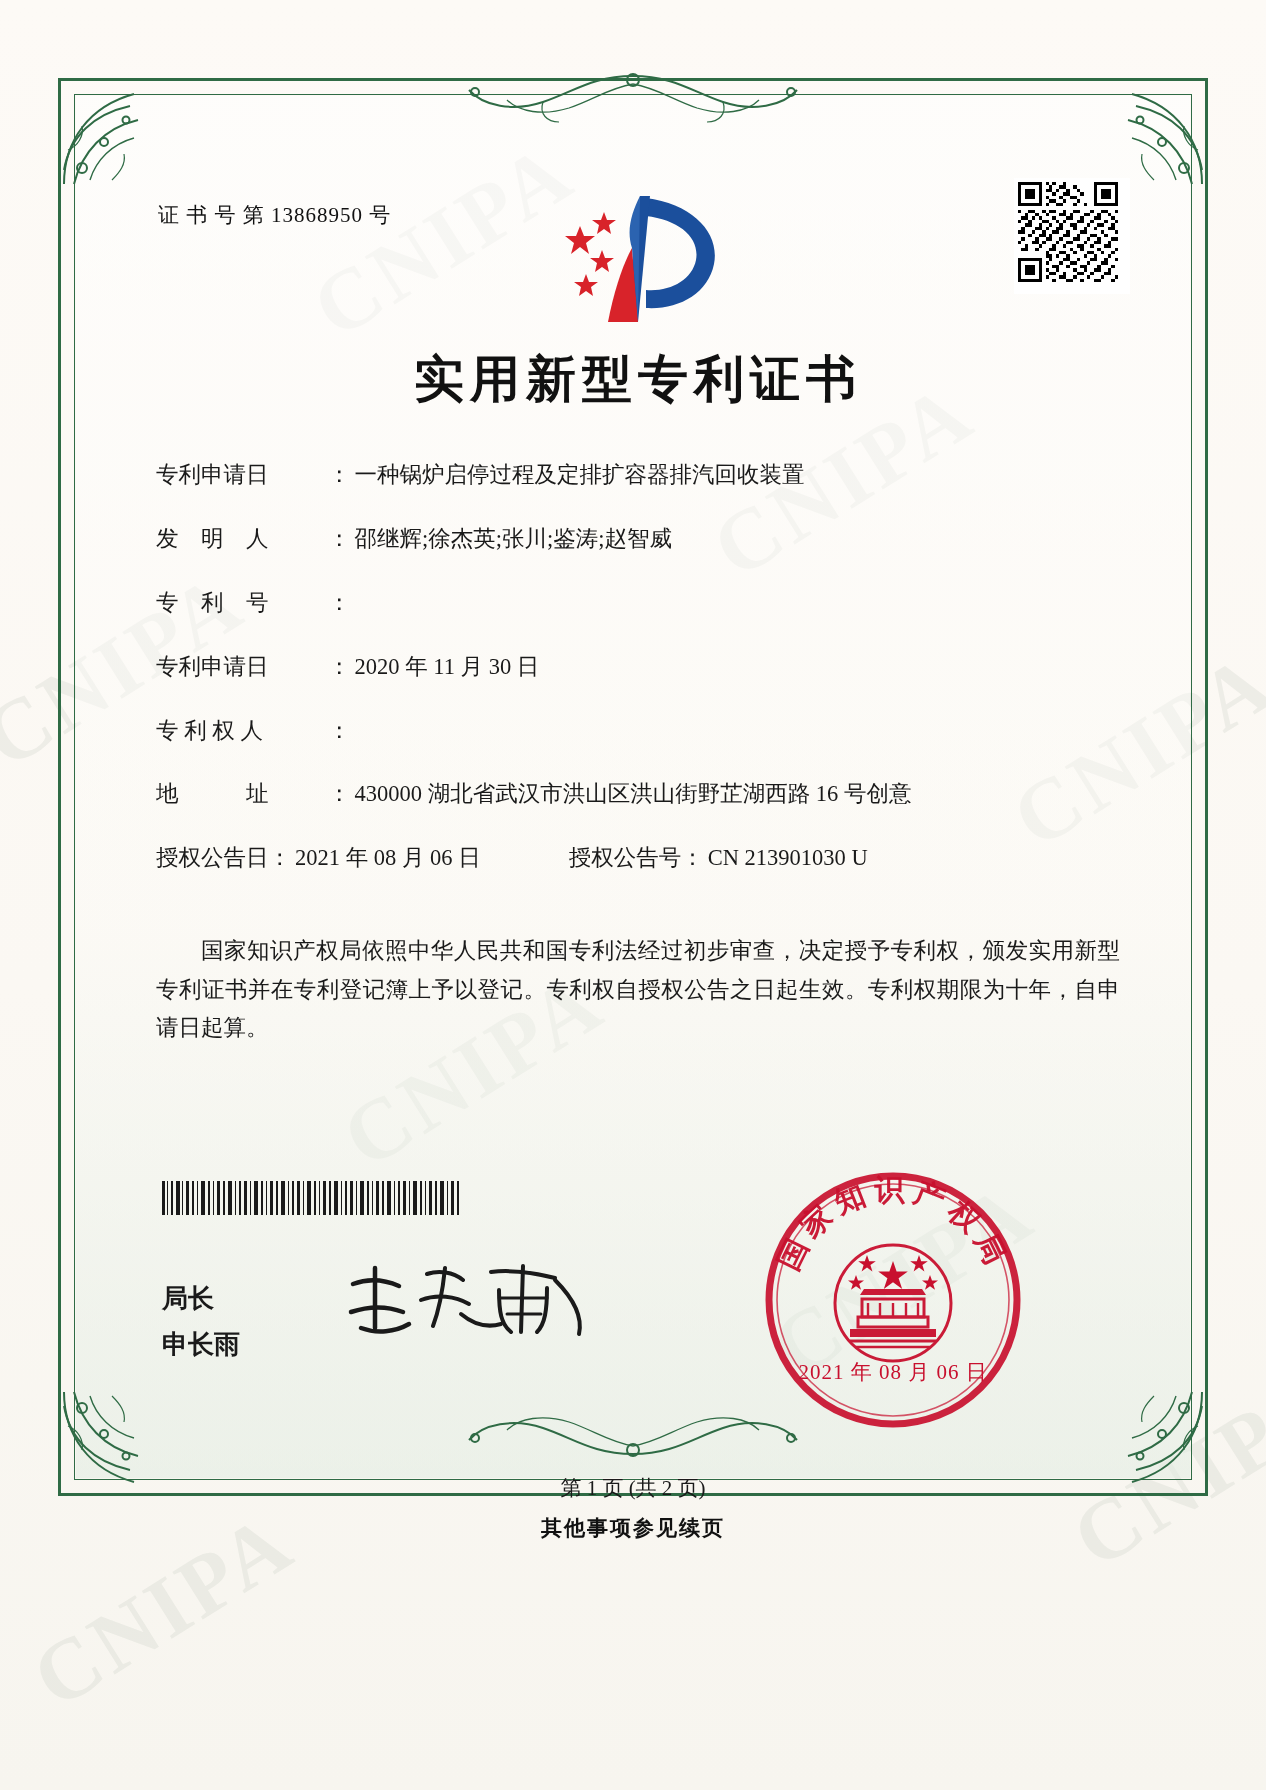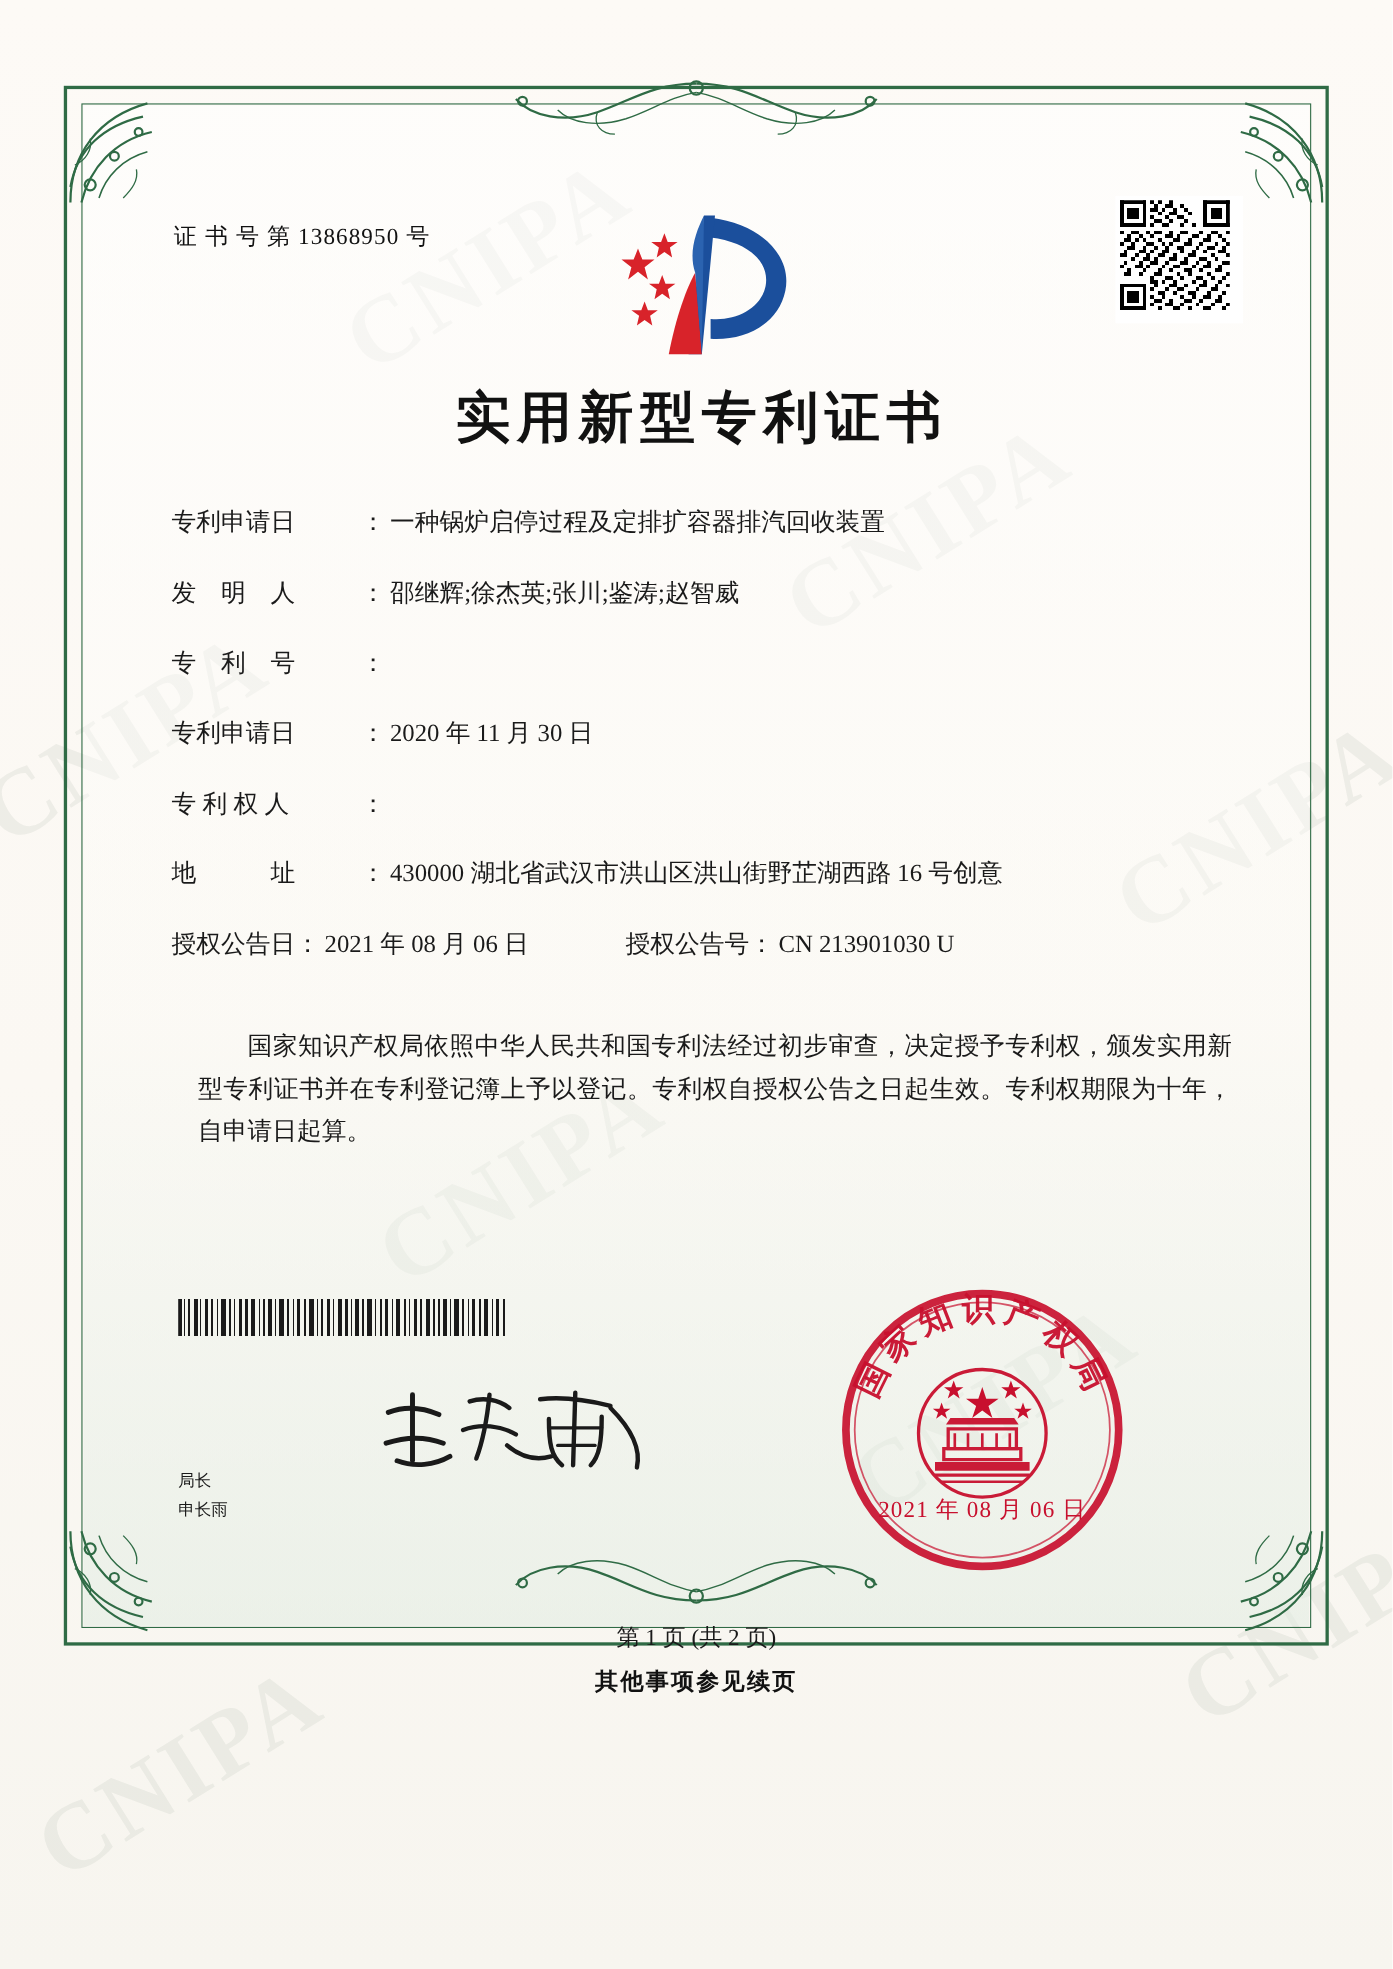--- a/index.html
+++ b/index.html
@@ -190,38 +190,38 @@
     left: 80px;
     right: 70px;
     top: 836px;
     font-size: 22.5px;
     line-height: 1.72;
     text-align: justify;
   }
   .para {
     text-indent: 2em;
     margin-bottom: 12px;
-    margin-left: 24px;
   }
 
   
   .barcode {
     position: absolute;
     left: 86px;
     top: 1085px;
     width: 300px;
     height: 34px;
   }
 
   .signature-block {
     position: absolute;
     left: 86px;
-    top: 1238px;
-    font-size: 15px;
+    top: 1180px;
+    font-size: 26px;
     line-height: 1.75;
+    font-weight: bold;
   }
 
   .handwriting {
     position: absolute;
     left: 265px;
     top: 1158px;
     width: 280px;
     height: 90px;
   }
 

